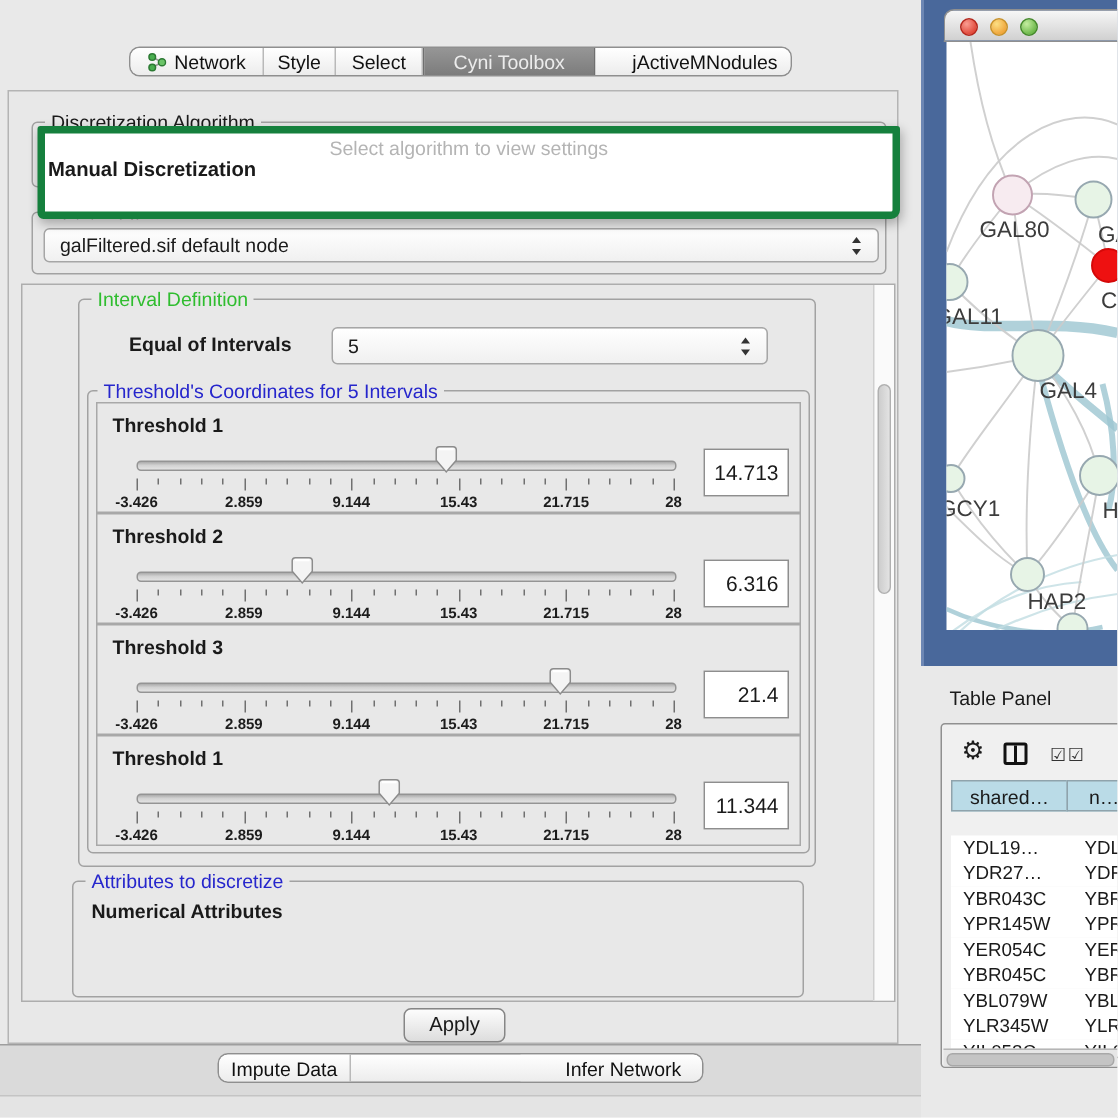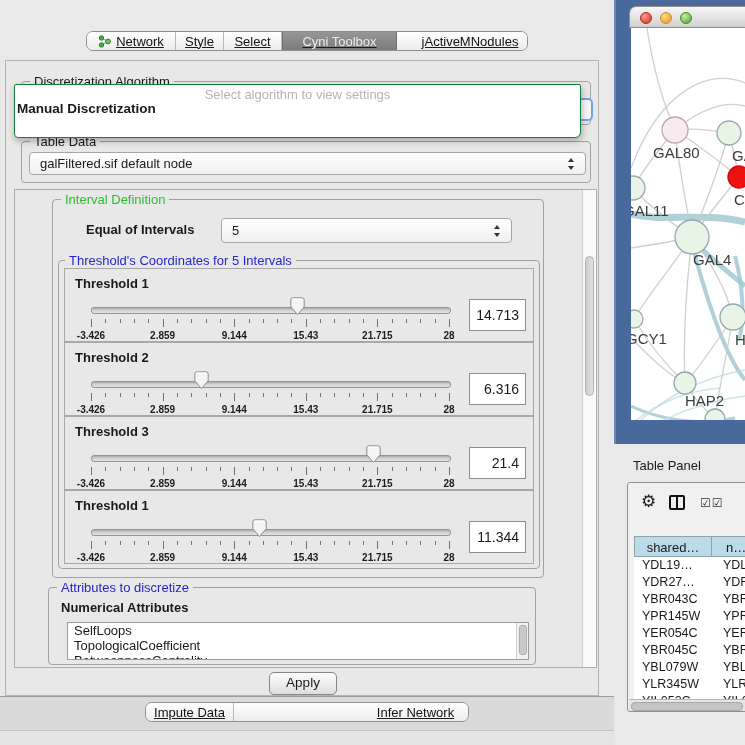--- a/index.html
+++ b/index.html
@@ -7,21 +7,21 @@
         font-family:"Liberation Sans","DejaVu Sans",sans-serif;font-size:13px;color:#1a1a1a;}
   .abs{position:absolute;}
 
   
   #titlebar{left:0;top:0;width:614px;height:24px;background:#e6e6e6;}
   #panel-title{left:8px;top:5px;font-size:13px;}
   #float-icon{left:576px;top:9px;width:10px;height:8px;border:1.5px solid #222;background:transparent;}
   #close-icon{left:593px;top:3px;font-size:13px;font-weight:bold;font-family:"DejaVu Sans",sans-serif;}
 
   .segbar{display:flex;border:1px solid #8f8f8f;border-radius:7px;overflow:hidden;height:20px;
-          background:linear-gradient(#ffffff,#ececec);box-sizing:border-box;text-decoration:underline;}
+          background:linear-gradient(#ffffff,#ececec);box-sizing:border-box;}
   .seg{display:flex;align-items:center;justify-content:center;font-size:13px;box-sizing:border-box;
        border-right:1px solid #b9b9b9;background:linear-gradient(#ffffff,#ececec);color:#111;cursor:default;gap:5px;}
   .seg:last-child{border-right:none;padding-left:16px;}
   .seg.active{background:linear-gradient(#969696,#7c7c7c);color:#ececec;border-left:1px solid #6f6f6f;border-right:1px solid #6f6f6f;}
   #main-tabs{left:86px;top:31px;}
   #bottom-tabs{left:145px;top:702px;}
 
   #content{left:5px;top:60px;width:594px;height:636px;background:#e8e8e8;border:1px solid #b4b4b4;box-sizing:border-box;}
   .fieldset{position:absolute;border:1px solid #a2a2a2;border-radius:4px;box-sizing:border-box;}
   .legend{position:absolute;top:-8px;left:8px;background:#e8e8e8;padding:0 4px;font-size:13px;white-space:nowrap;}
@@ -29,21 +29,21 @@
   .legend.blue{color:#2626cc;}
 
   
   .combo{position:absolute;background:linear-gradient(#ffffff,#f0f0f0);border:1px solid #a6a6a6;border-radius:4px;
          box-sizing:border-box;display:flex;align-items:center;padding-left:10px;font-size:13px;}
   .spinner{position:absolute;right:10px;top:50%;transform:translateY(-50%);width:7px;height:12px;}
   .spinner .up{position:absolute;top:0;left:0;width:0;height:0;border-left:3.5px solid transparent;border-right:3.5px solid transparent;border-bottom:4px solid #333;}
   .spinner .dn{position:absolute;bottom:0;left:0;width:0;height:0;border-left:3.5px solid transparent;border-right:3.5px solid transparent;border-top:4px solid #333;}
 
   
-  #algo-popup{left:8px;top:23px;width:565px;height:52px;background:#fff;border:1px solid #15803d;
+  #algo-popup{left:19px;top:23px;width:565px;height:52px;background:#fff;border:5px solid #15803d;
               border-radius:2px 2px 6px 4px;box-shadow:1px 3px 7px rgba(0,0,0,.28);z-index:50;}
   #algo-hint{position:absolute;top:2px;left:0;width:100%;text-align:center;color:#b4b4b4;font-size:13px;}
   .algo-opt{position:absolute;left:2px;font-size:13.5px;white-space:nowrap;}
   #focus-combo{left:23px;top:37px;width:564px;height:23px;background:#f7f7f7;border:2px solid #6ea3e8;border-radius:5px;box-sizing:border-box;z-index:10;}
 
   
   #scrollbox{left:8px;top:128px;width:583px;height:479px;border:1px solid #adadad;background:#e8e8e8;box-sizing:border-box;}
   #vscroll{position:absolute;right:0;top:0;width:13px;height:477px;background:#fafafa;border-left:1px solid #cfcfcf;}
   #vscroll-thumb{position:absolute;left:2px;top:66px;width:9px;height:140px;border-radius:5px;
                  background:linear-gradient(90deg,#cdcdcd,#e3e3e3);border:1px solid #b0b0b0;box-sizing:border-box;}
@@ -86,21 +86,21 @@
   #mac-zoom{left:50px;background:radial-gradient(circle at 35% 30%,#c4eda0,#6fb94c 70%);border:1px solid #468a2c;}
   #net-canvas{left:631px;top:28px;width:114px;height:392px;background:#ffffff;}
 
   #table-panel-bar{left:614px;top:444px;width:131px;height:38px;background:#e9e9e9;}
   #table-panel-title{left:633px;top:458px;font-size:13px;}
   #table-box{left:627px;top:482px;width:125px;height:230px;background:#f0f0f0;border:1px solid #909090;border-radius:3px 0 0 3px;box-sizing:border-box;}
   #gear-icon{position:absolute;left:13px;top:8px;font-size:17px;color:#1c1c1c;font-family:"DejaVu Sans",sans-serif;}
   #split-icon{position:absolute;left:41px;top:12px;width:16px;height:15px;border:2px solid #111;border-radius:2px;box-sizing:border-box;}
   #split-icon:after{content:"";position:absolute;left:5px;top:0;width:2px;height:11px;background:#111;}
   #check-icons{position:absolute;left:72px;top:13px;font-size:12px;color:#333;letter-spacing:1px;font-family:"DejaVu Sans",sans-serif;}
-  .thead{position:absolute;top:53px;height:21px;background:#badbe7;border:1px solid #8fa3ac;box-sizing:border-box;
+  .thead{position:absolute;top:37px;height:21px;background:#badbe7;border:1px solid #8fa3ac;box-sizing:border-box;
          font-size:13px;line-height:22px;}
   #th1{left:6px;width:78px;text-align:center;}
   #th2{left:83px;width:90px;padding-left:14px;}
   #tbody{position:absolute;left:6px;top:74px;width:170px;}
   .trow{height:17px;background:#fff;font-size:12.5px;line-height:17px;display:flex;}
   .trow .c1{width:77px;padding-left:8px;box-sizing:border-box;}
   .trow .c2{padding-left:12px;}
   #hscroll{position:absolute;left:1px;top:216px;width:122px;height:11px;background:#e6e6e6;border-top:1px solid #b5b5b5;}
   #hscroll-thumb{position:absolute;left:2px;top:2px;width:110px;height:7px;border-radius:4px;background:#c4c4c4;border:1px solid #a8a8a8;}
 </style>
@@ -345,29 +345,20 @@
                   <path d="M2.6 2.4 H12.4" stroke="#ffffff" stroke-width="1.6"></path>
                 </svg></div>
             </div>
             <div class="thr-value">11.344</div>
           </div>
         </div>
 
       <div class="fieldset" style="left:33px;top:397px;width:488px;height:78px;">
         <span class="legend blue">Attributes to discretize</span>
         <div id="attr-heading">Numerical Attributes</div>
-        <div id="attr-list">
-
-        <div class="attr-item">SelfLoops</div>
-            <div class="attr-item">TopologicalCoefficient</div>
-            <div class="attr-item">BetweennessCentrality</div>
-            <div id="attr-scroll">
-              <div id="attr-thumb"></div>
-            </div>
-          </div>
       </div>
 
       <div class="abs" id="vscroll" style="right:0;top:0;">
         <div id="vscroll-thumb"></div>
       </div>
     </div>
 
     <div class="abs" id="apply-btn">Apply</div>
   </div>
 

